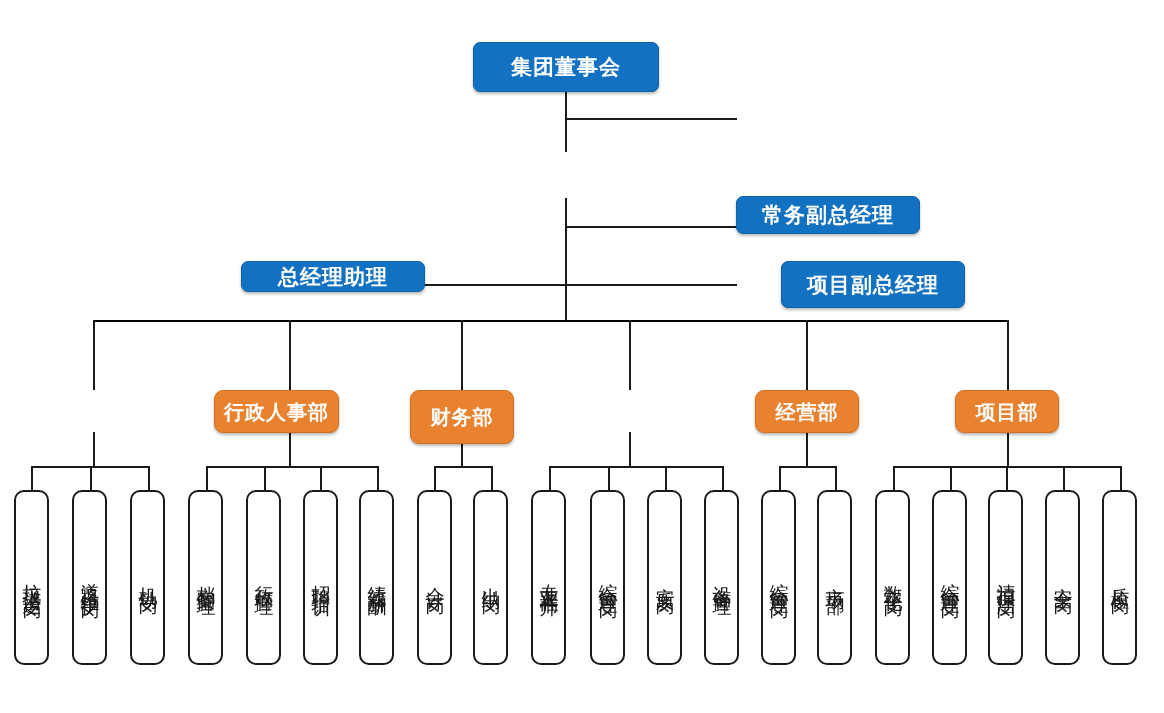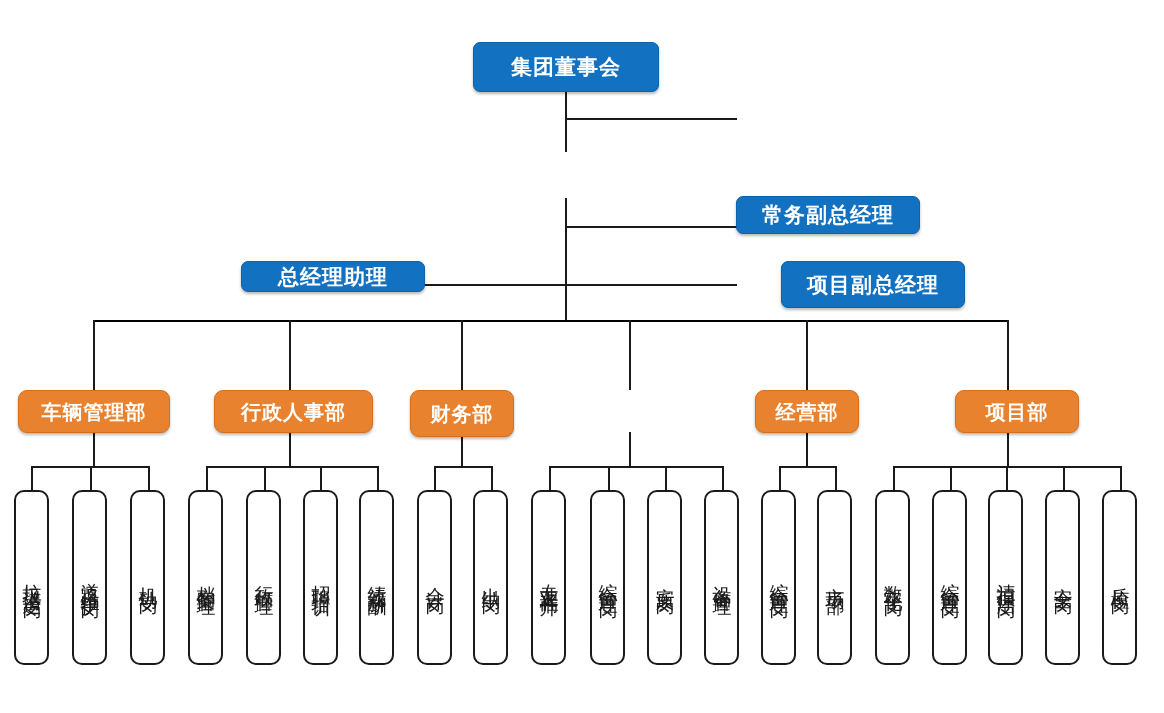--- a/index.html
+++ b/index.html
@@ -144,38 +144,35 @@
   </div>
 
   <div class="node blue" style="left:736px; top:261px; width:184px; height:47px;margin-left:45px;">
     <span>项目副总经理</span>
   </div>
 
   <div class="node blue" style="left:241px; top:261px; width:184px; height:31px;">
     <span>总经理助理</span>
   </div>
 
-  <div class="node orange" style="left:18px; top:390px; width:152px; height:43px;">
-    <span>车辆管理部</span>
-  </div>
-
-  <div class="node orange" style="left:214px; top:390px; width:159px; height:43px;">
+
+  <div class="node orange" style="left:214px; top:390px; width:125px; height:43px;">
     <span>行政人事部</span>
   </div>
 
-  <div class="node orange" style="left:410px; top:390px; width:104px; height:47px;">
+  <div class="node orange" style="left:410px; top:390px; width:104px; height:54px;">
     <span>财务部</span>
   </div>
 
 
   <div class="node orange" style="left:755px; top:390px; width:104px; height:43px;">
     <span>经营部</span>
   </div>
 
-  <div class="node orange" style="left:955px; top:390px; width:124px; height:43px;">
+  <div class="node orange" style="left:955px; top:390px; width:104px; height:43px;">
     <span>项目部</span>
   </div>
 
   <div class="node leaf" style="left:14px; top:490px; width:35px; height:175px;">
     <span>垃圾清运岗</span>
   </div>
   <div class="node leaf" style="left:72px; top:490px; width:35px; height:175px;">
     <span>道路维护岗</span>
   </div>
   <div class="node leaf" style="left:130px; top:490px; width:35px; height:175px;">

